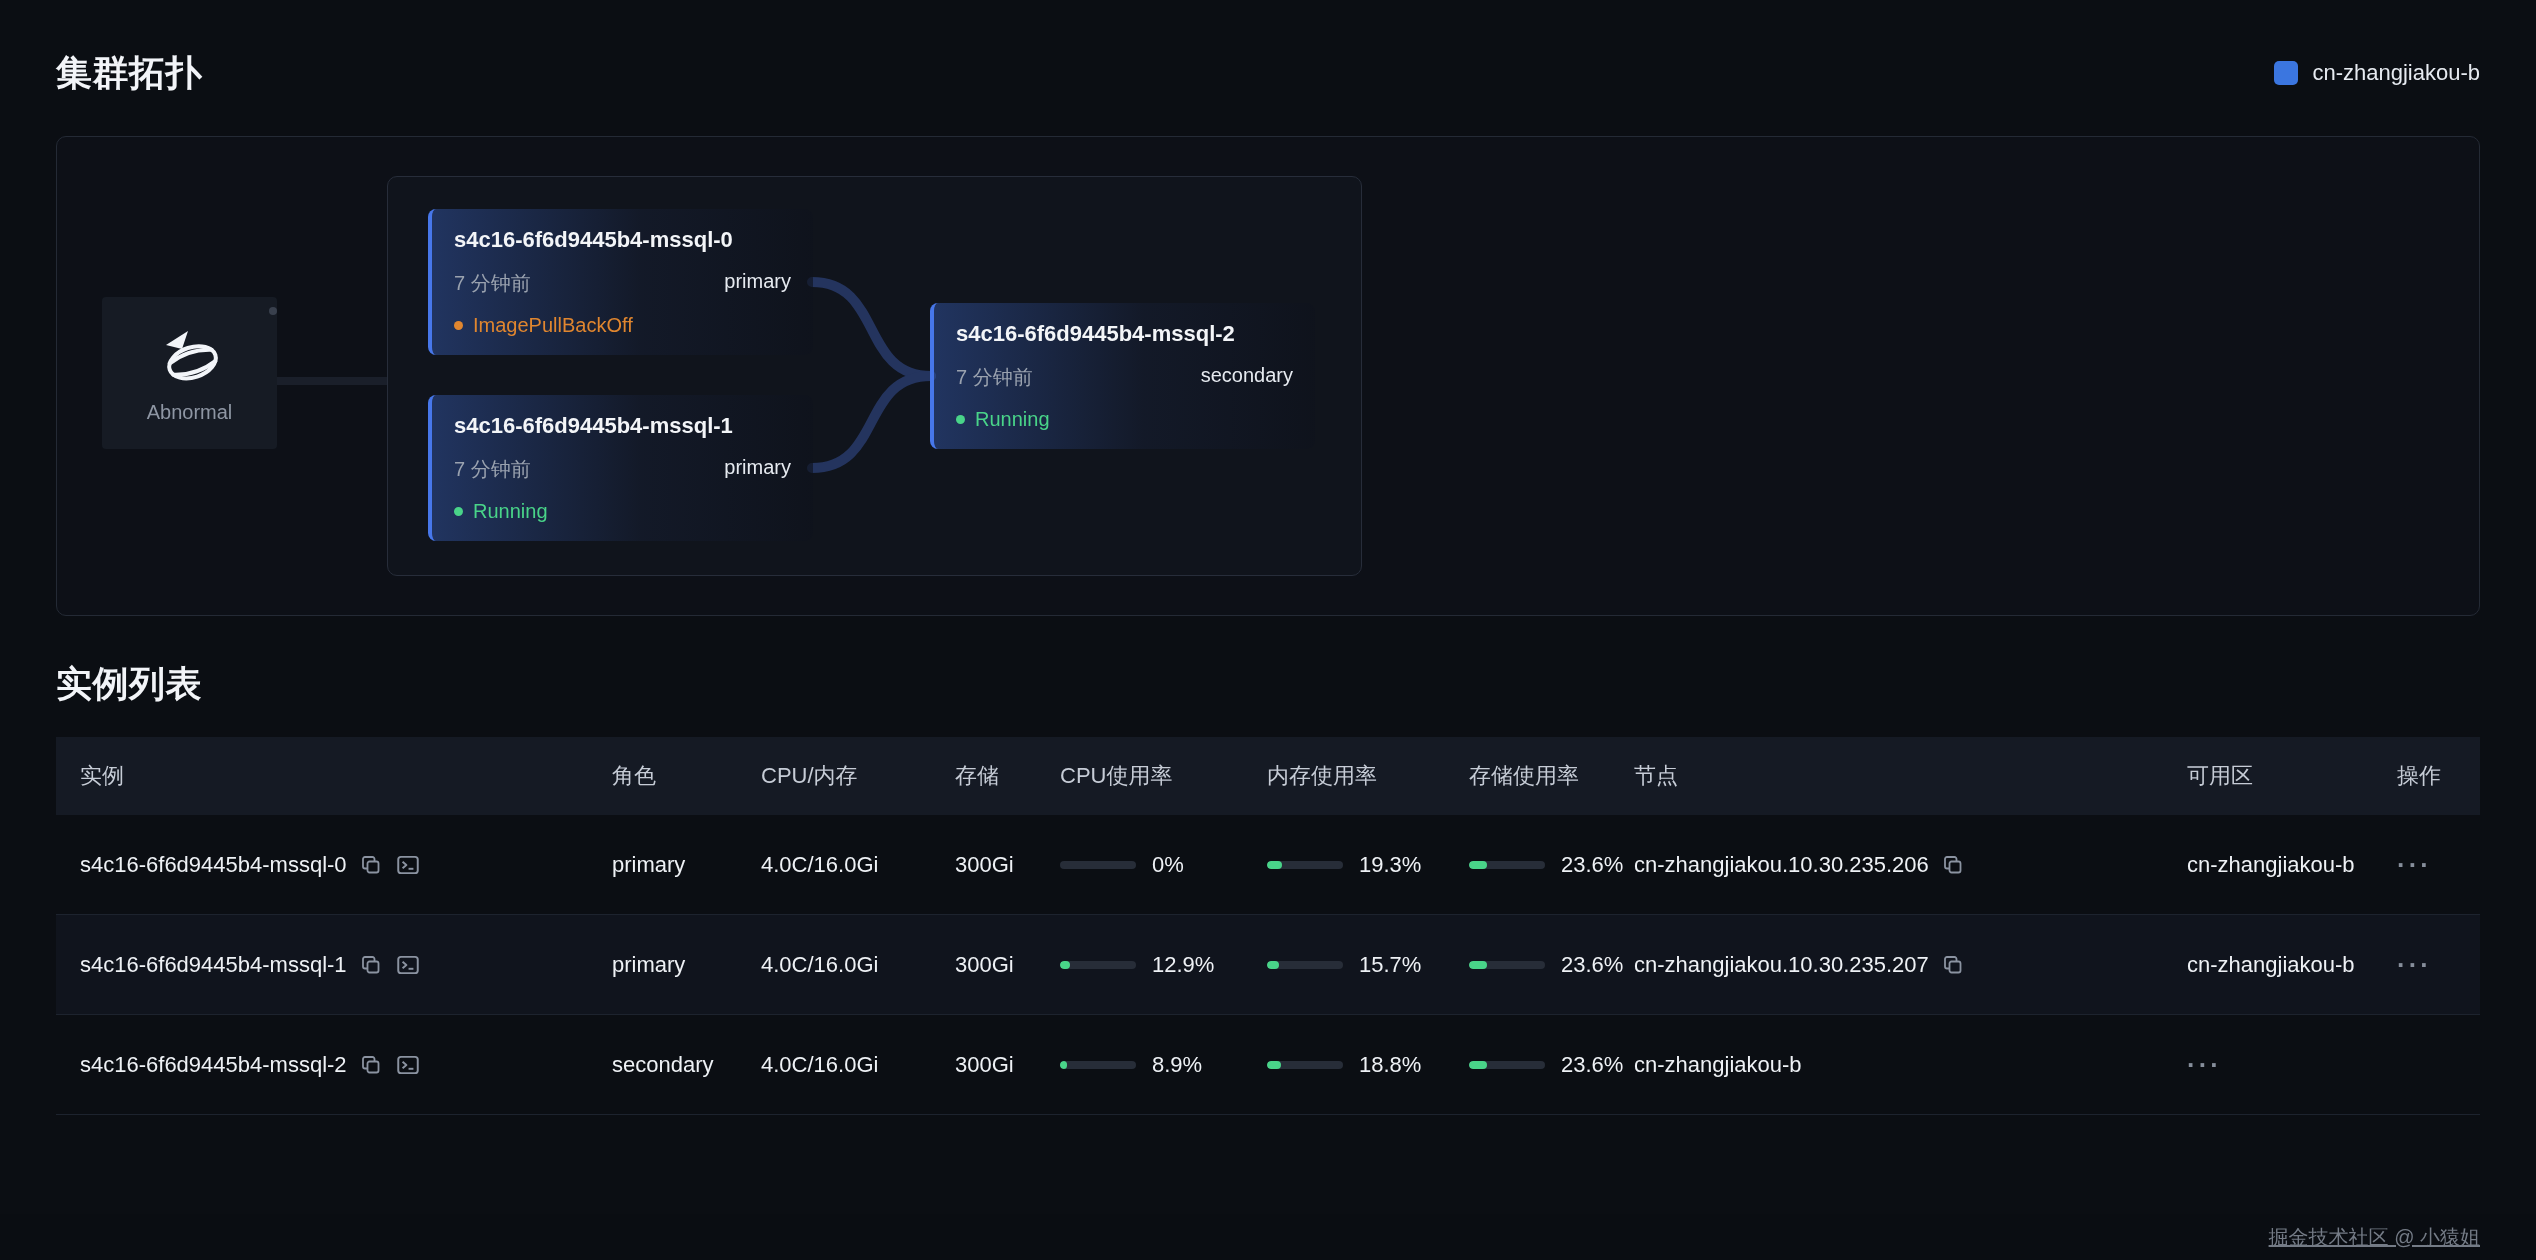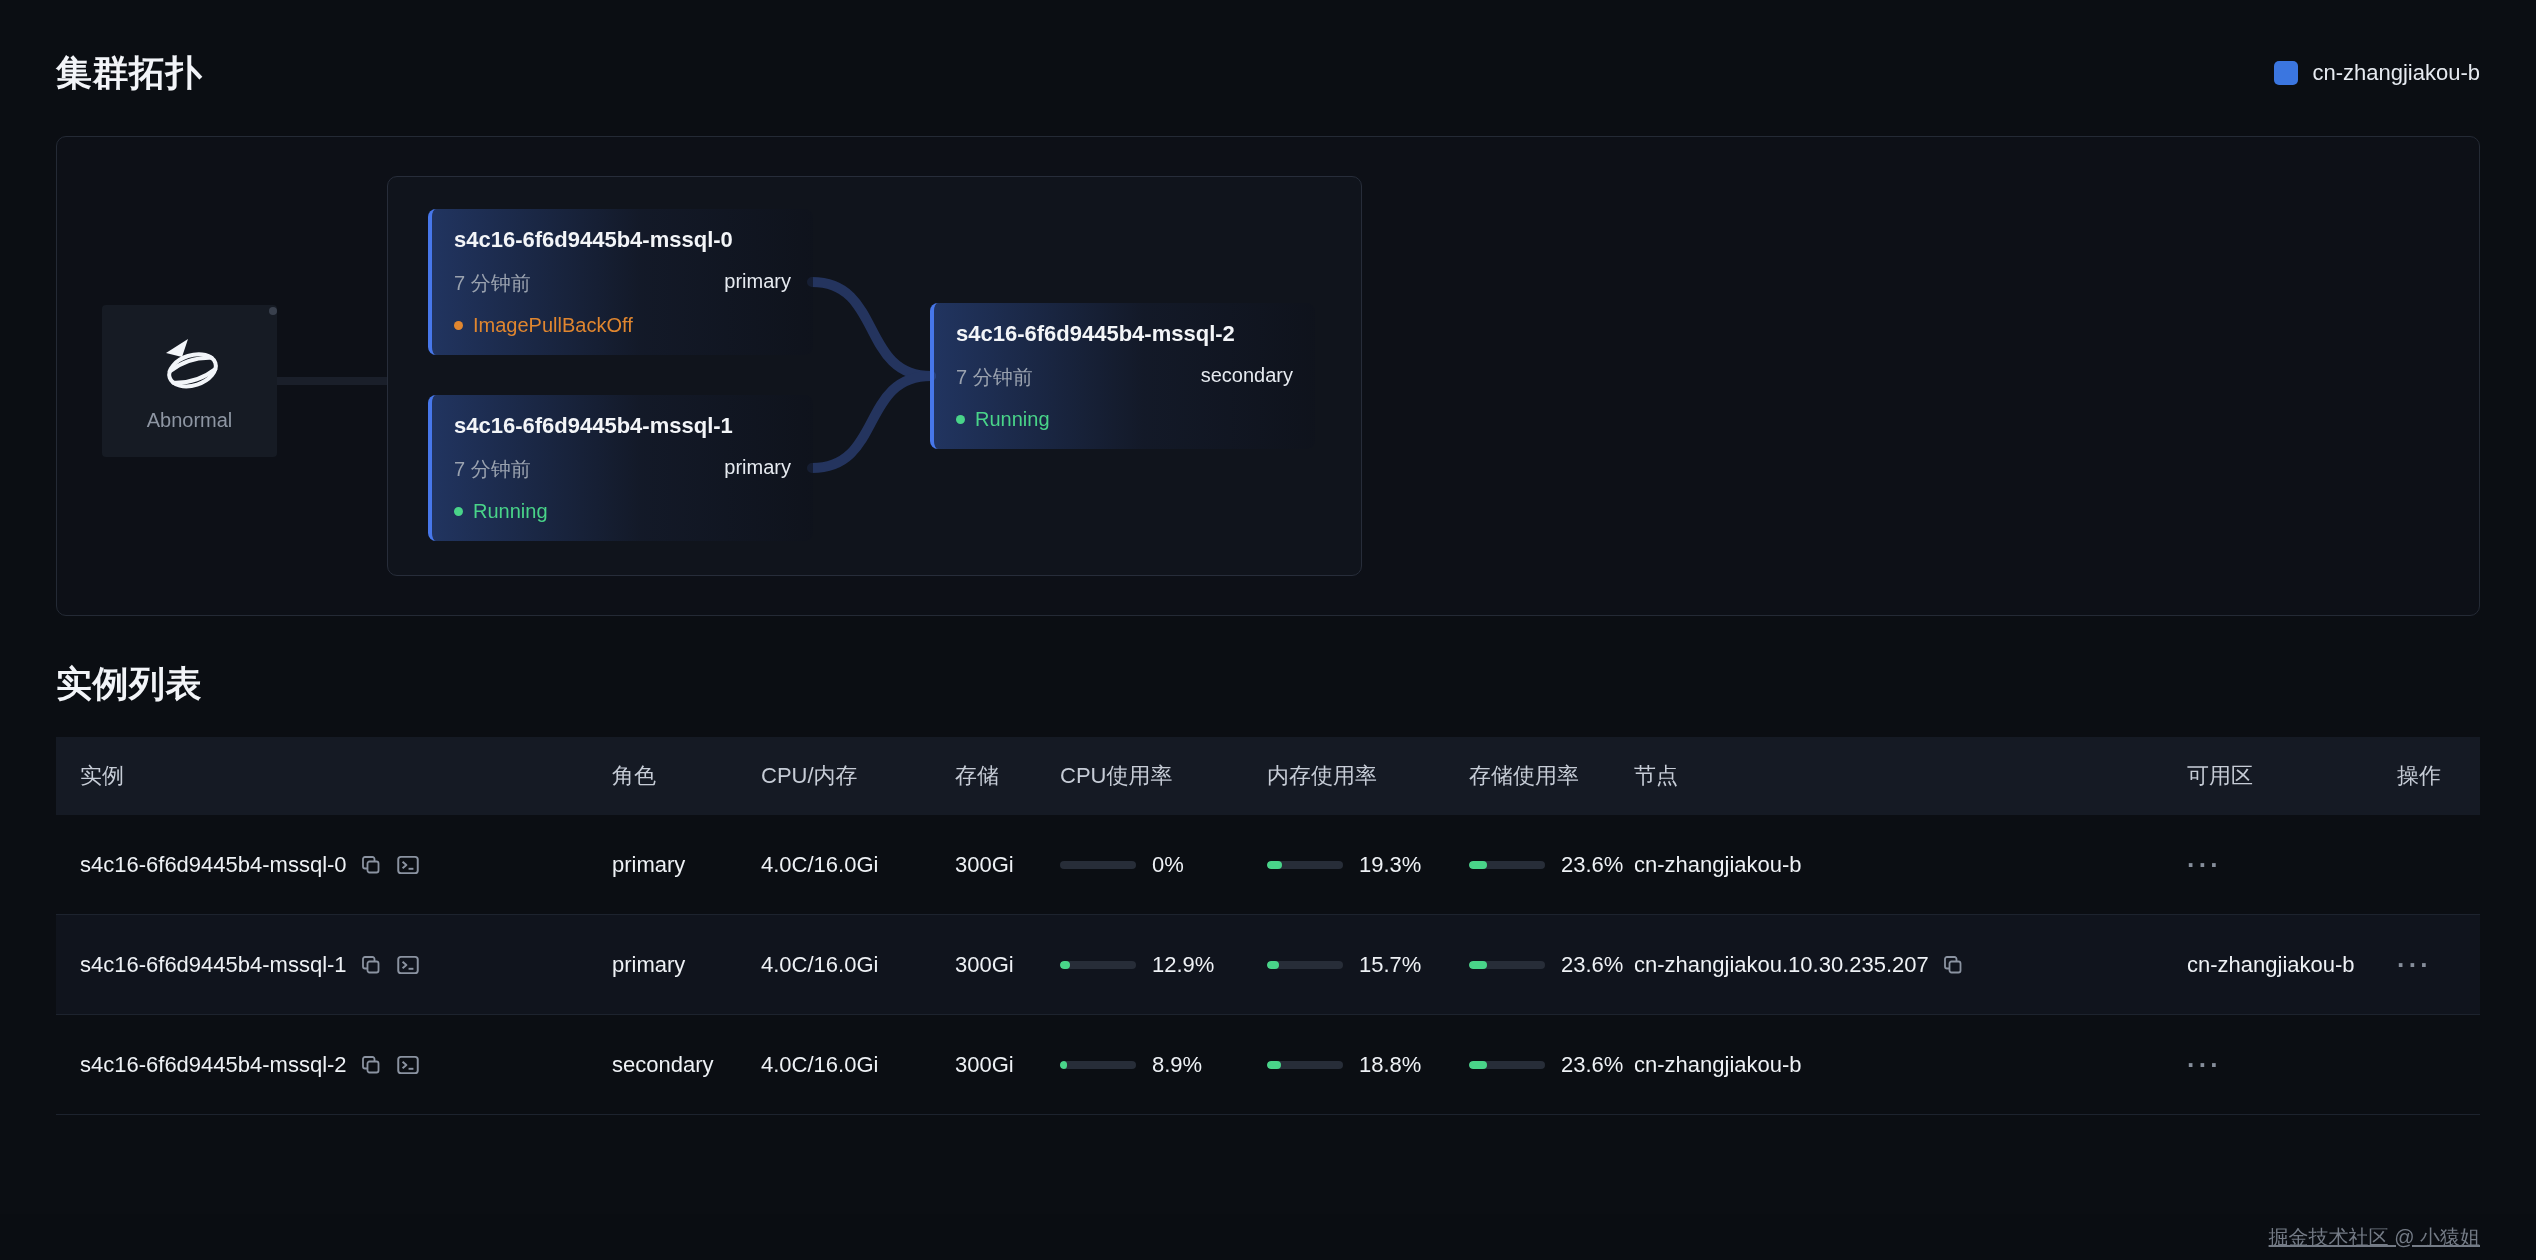--- a/index.html
+++ b/index.html
@@ -18,21 +18,21 @@
   .section-title { font-size:36px; font-weight:700; color:#f2f4f8; letter-spacing:.5px; }
   .legend { display:flex; align-items:center; gap:14px; font-size:22px; color:#e7ebf1; }
   .legend-swatch { width:24px; height:24px; border-radius:5px; display:inline-block; }
 
   
   .topology-panel {
     position:relative; margin-top:46px; height:480px;
     border:1px solid #242a35; border-radius:10px; background:#0d1017;
   }
   .cluster-node {
-    position:absolute; left:45px; top:168px; width:175px; height:152px;
+    position:absolute; left:45px; top:160px; width:175px; height:152px;
     background:#161b24; border-radius:4px;
     display:flex; flex-direction:column; align-items:center; justify-content:center; gap:10px;
     cursor:pointer;
   }
   .cluster-status { font-size:20px; color:#8e96a3; }
   .cluster-dot { position:absolute; left:212px; top:170px; width:8px; height:8px; border-radius:50%; background:#39404d; }
   .h-connector { position:absolute; left:220px; top:240px; width:110px; height:8px; background:#1a1f2a; }
 
   .group-box {
     position:absolute; left:330px; top:39px; width:975px; height:400px;
@@ -220,20 +220,29 @@
             <span class="fill" style="width: 19.3%;"></span>
           </span>
         <span class="pct">19.3%</span>
       </div>
       <div class="cell">
         <span class="bar">
             <span class="fill" style="width: 23.6%;"></span>
           </span>
         <span class="pct">23.6%</span>
       </div>
+      <div class="cell">
+        <span class="cell-text">cn-zhangjiakou.10.30.235.206</span>
+        <span class="icon-btn">
+          <svg width="24" height="24" viewBox="0 0 24 24" fill="none" stroke="#8b93a1" stroke-width="1.8" stroke-linejoin="round">
+              <rect x="8.5" y="8.5" width="11" height="11" rx="2"></rect>
+              <path d="M15.5 8.5 V6 a2 2 0 0 0 -2 -2 H6 a2 2 0 0 0 -2 2 v7.5 a2 2 0 0 0 2 2 h2.5"></path>
+            </svg>
+        </span>
+      </div>
       <div class="cell">cn-zhangjiakou-b</div>
       <div class="cell">
         <span class="more-dots">···</span>
       </div>
     </div>
 
     <div class="trow alt">
       <div class="cell">
         <span class="cell-text">s4c16-6f6d9445b4-mssql-1</span>
         <span class="icon-btn">

